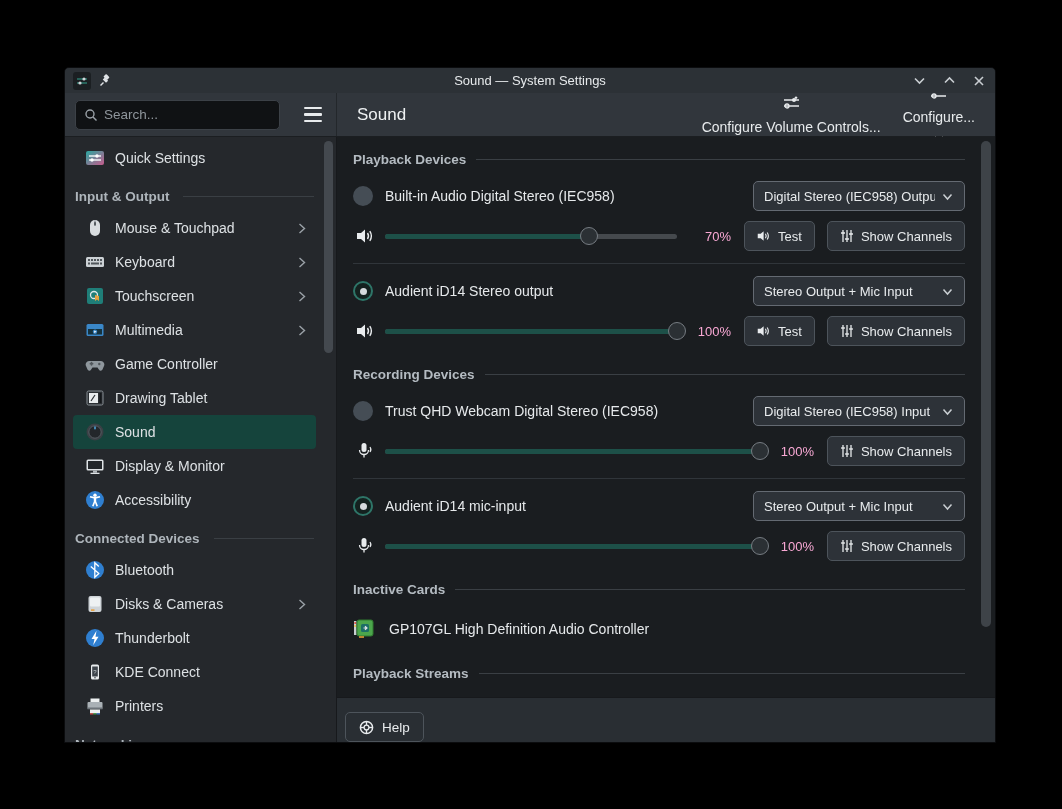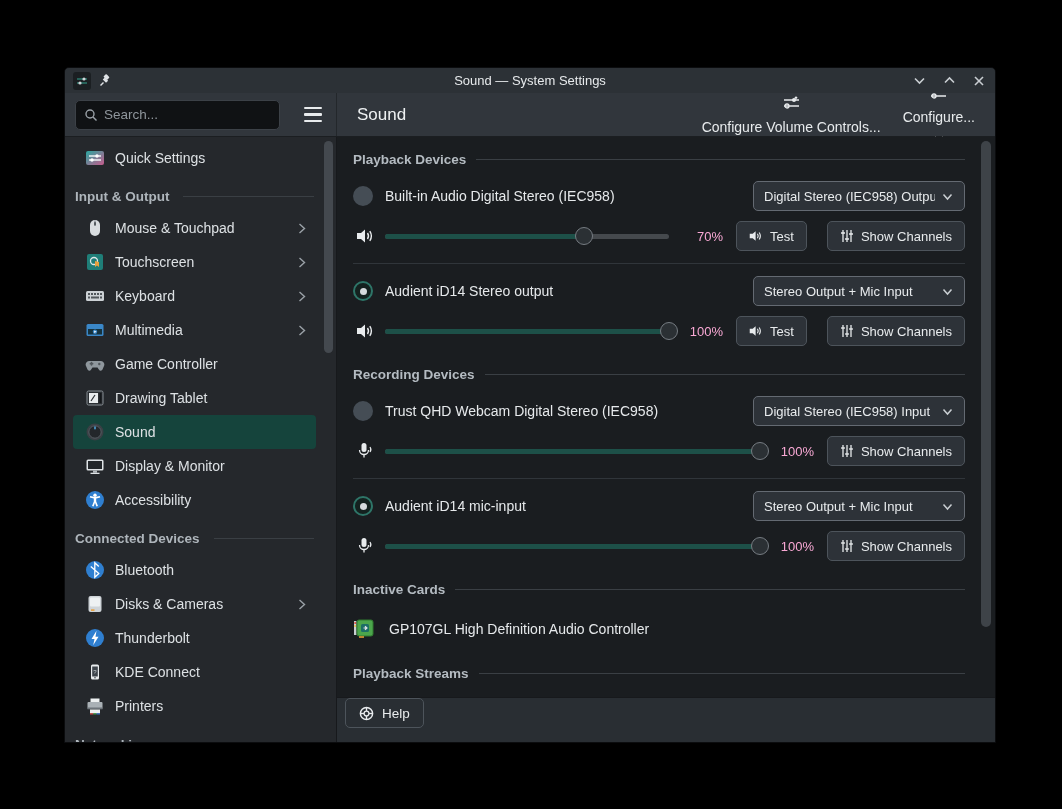--- a/index.html
+++ b/index.html
@@ -85,34 +85,34 @@
   .vol-row { display:flex; align-items:center; height:30px; margin-top:10px; }
   .vol-ic { width:24px; flex:0 0 auto; display:flex; align-items:center; justify-content:center; }
   .slider { flex:1; height:20px; position:relative; margin-left:8px; cursor:pointer; }
   .sl-track { position:absolute; left:0; right:0; top:8px; height:5px; border-radius:2.5px;
     background:#45494d; }
   .sl-fill { height:100%; border-radius:2.5px; background:#1d5048; }
   .sl-handle { position:absolute; top:1px; width:18px; height:18px; border-radius:50%;
     background:#2b3034; border:1.5px solid #767c82; }
   .pct { width:46px; flex:0 0 auto; text-align:right; color:#f9a8d4; font-size:13px;
     margin:0 13px 0 8px; }
-  .btn-group { display:flex; gap:20px; flex:0 0 auto; }
+  .btn-group { display:flex; gap:12px; flex:0 0 auto; }
   .push-btn { height:30px; background:#2d3238; border:1px solid #4d545b; border-radius:5px;
     display:flex; align-items:center; gap:7px; padding:0 12px; color:#e8ebed;
     font-size:13px; cursor:pointer; white-space:nowrap; }
 
   .dev-sep { height:1px; background:#30353a; margin:12px 0 0 0; }
 
   .card-row { display:flex; align-items:center; height:32px; margin-top:14px; }
   .card-ic { width:26px; flex:0 0 auto; display:flex; align-items:center; }
   .card-name { margin-left:10px; color:#e6e9eb; font-size:14px; }
 
   
   .footer { flex:0 0 auto; height:45px; background:#292e33; border-top:1px solid #17191c;
-    display:flex; align-items:flex-start; padding-left:8px; }
+    display:flex; align-items:flex-end; padding-left:8px; }
   .help-btn { height:30px; border:1px solid #4d545b; border-radius:5px; background:transparent;
     display:flex; align-items:center; gap:8px; padding:0 13px; color:#e8ebed;
     font-size:13.5px; cursor:pointer; }
 </style>
 </head>
 <body>
 
 <div class="window">
 
   <div class="titlebar">
@@ -250,49 +250,49 @@
             <span>Mouse &amp; Touchpad</span>
             <span class="chev">
               <svg width="13" height="13" viewBox="0 0 13 13">
                 <polyline points="4.5,2 9.5,6.5 4.5,11" fill="none" stroke="#9aa1a7" stroke-width="1.4"></polyline>
               </svg>
             </span>
           </div>
           <div class="sb-item">
             <span class="sb-ic">
               <svg width="20" height="20" viewBox="0 0 20 20">
-                <rect x="2" y="2" width="16" height="16" rx="2" fill="#1f7e78"></rect>
-                <circle cx="9" cy="9" r="3.5" fill="none" stroke="#dfe7e8" stroke-width="1.3"></circle>
-                <path d="M10 9 v6 l2-1.5 2 1.5 v-5 z" fill="#e8a23f"></path>
-              </svg>
-            </span>
-            <span>Touchscreen</span>
-            <span class="chev">
-              <svg width="13" height="13" viewBox="0 0 13 13">
-                <polyline points="4.5,2 9.5,6.5 4.5,11" fill="none" stroke="#9aa1a7" stroke-width="1.4"></polyline>
-              </svg>
-            </span>
-          </div>
-          <div class="sb-item">
-            <span class="sb-ic">
-              <svg width="20" height="20" viewBox="0 0 20 20">
                 <rect x="1" y="5" width="18" height="10" rx="1.5" fill="#ccd1d5"></rect>
                 <g fill="#50565b">
                   <rect x="3" y="7" width="2" height="2"></rect>
                   <rect x="6" y="7" width="2" height="2"></rect>
                   <rect x="9" y="7" width="2" height="2"></rect>
                   <rect x="12" y="7" width="2" height="2"></rect>
                   <rect x="15" y="7" width="2" height="2"></rect>
                   <rect x="3" y="10.5" width="2" height="2"></rect>
                   <rect x="6" y="10.5" width="8" height="2"></rect>
                   <rect x="15" y="10.5" width="2" height="2"></rect>
                 </g>
               </svg>
             </span>
             <span>Keyboard</span>
+            <span class="chev">
+              <svg width="13" height="13" viewBox="0 0 13 13">
+                <polyline points="4.5,2 9.5,6.5 4.5,11" fill="none" stroke="#9aa1a7" stroke-width="1.4"></polyline>
+              </svg>
+            </span>
+          </div>
+          <div class="sb-item">
+            <span class="sb-ic">
+              <svg width="20" height="20" viewBox="0 0 20 20">
+                <rect x="2" y="2" width="16" height="16" rx="2" fill="#1f7e78"></rect>
+                <circle cx="9" cy="9" r="3.5" fill="none" stroke="#dfe7e8" stroke-width="1.3"></circle>
+                <path d="M10 9 v6 l2-1.5 2 1.5 v-5 z" fill="#e8a23f"></path>
+              </svg>
+            </span>
+            <span>Touchscreen</span>
             <span class="chev">
               <svg width="13" height="13" viewBox="0 0 13 13">
                 <polyline points="4.5,2 9.5,6.5 4.5,11" fill="none" stroke="#9aa1a7" stroke-width="1.4"></polyline>
               </svg>
             </span>
           </div>
           <div class="sb-item">
             <span class="sb-ic">
               <svg width="20" height="20" viewBox="0 0 20 20">
                 <rect x="1.5" y="4" width="17" height="12" rx="1.5" fill="#3a87c8"></rect>

